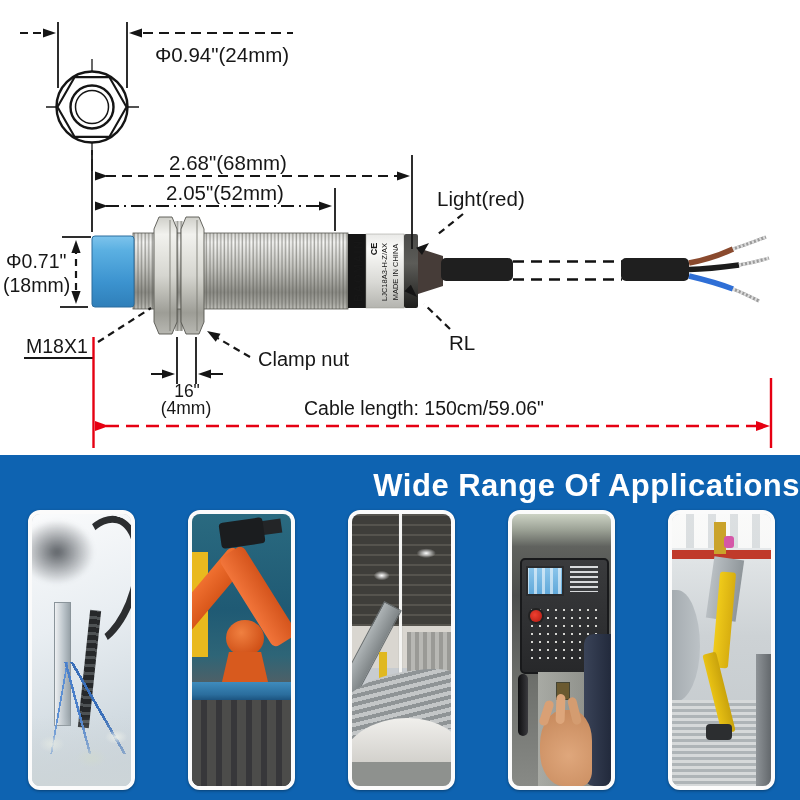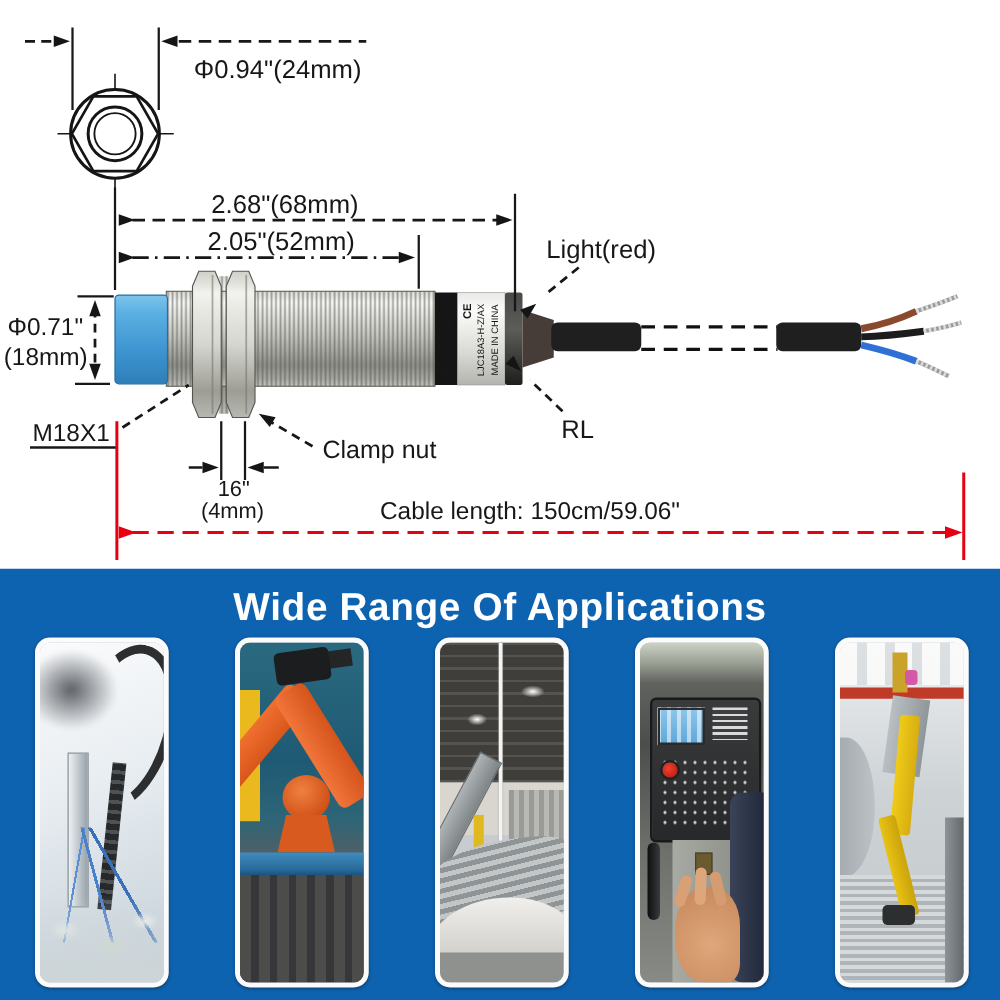--- a/index.html
+++ b/index.html
@@ -2,21 +2,21 @@
 <html><head>
 <meta charset="utf-8">
 <style>
   html,body { margin:0; padding:0; background:#ffffff; }
   .stage { position:relative; width:800px; height:800px; background:#ffffff; overflow:hidden;
            font-family:"Liberation Sans", sans-serif; }
   svg text { font-family:"Liberation Sans", sans-serif; fill:#171717; }
 
   
   .apps { position:absolute; left:0; top:455px; width:800px; height:345px; background:#0e63b1; }
-  .apps-title { position:absolute; top:13px; left:0; width:100%; text-align:center; color:#ffffff;
+  .apps-title { position:absolute; top:13px; left:0; width:100%; text-align:right; color:#ffffff;
                 font-weight:bold; font-size:31px; letter-spacing:.5px; }
   .apps-row { position:absolute; left:28px; top:55px; display:flex; gap:53px; }
   .panel { flex:none; width:99px; height:272px; border:4px solid #fbfbfb; border-radius:12px;
            overflow:hidden; position:relative; background:#c8ccd0; box-shadow:0 1px 3px rgba(0,0,0,.35); }
   .ly { position:absolute; }
 
   
   .p1-bg { inset:0; background:linear-gradient(160deg,#fafbfc,#e9eef2 40%,#d3dce2 75%,#c5cfd7); }
   .p1-blob { left:-12px; top:6px; width:74px; height:64px; filter:blur(2px);
              background:radial-gradient(closest-side, rgba(55,60,66,.8), rgba(55,60,66,0)); }

